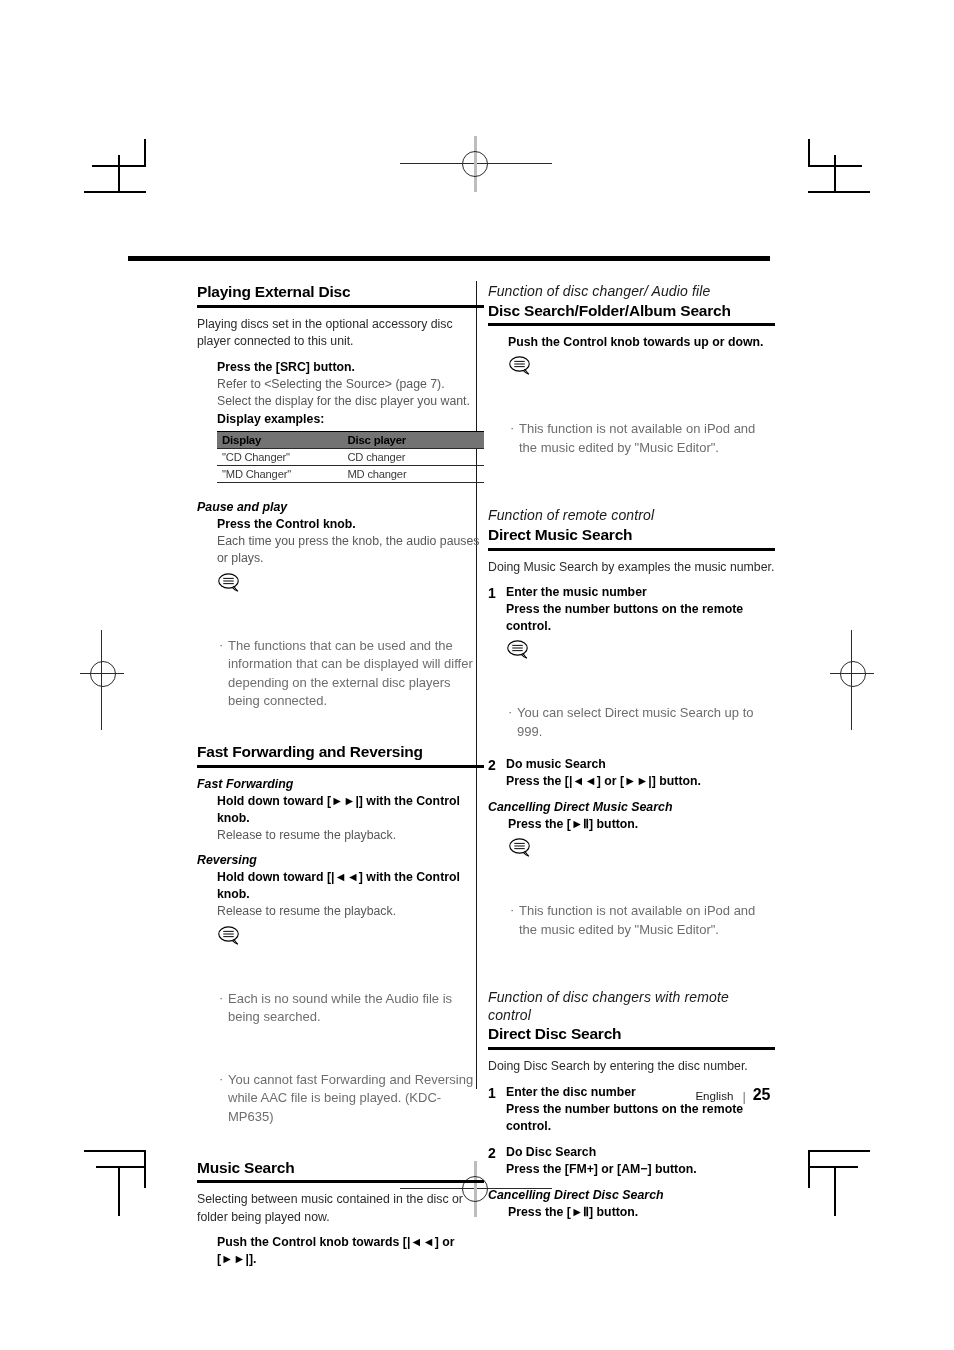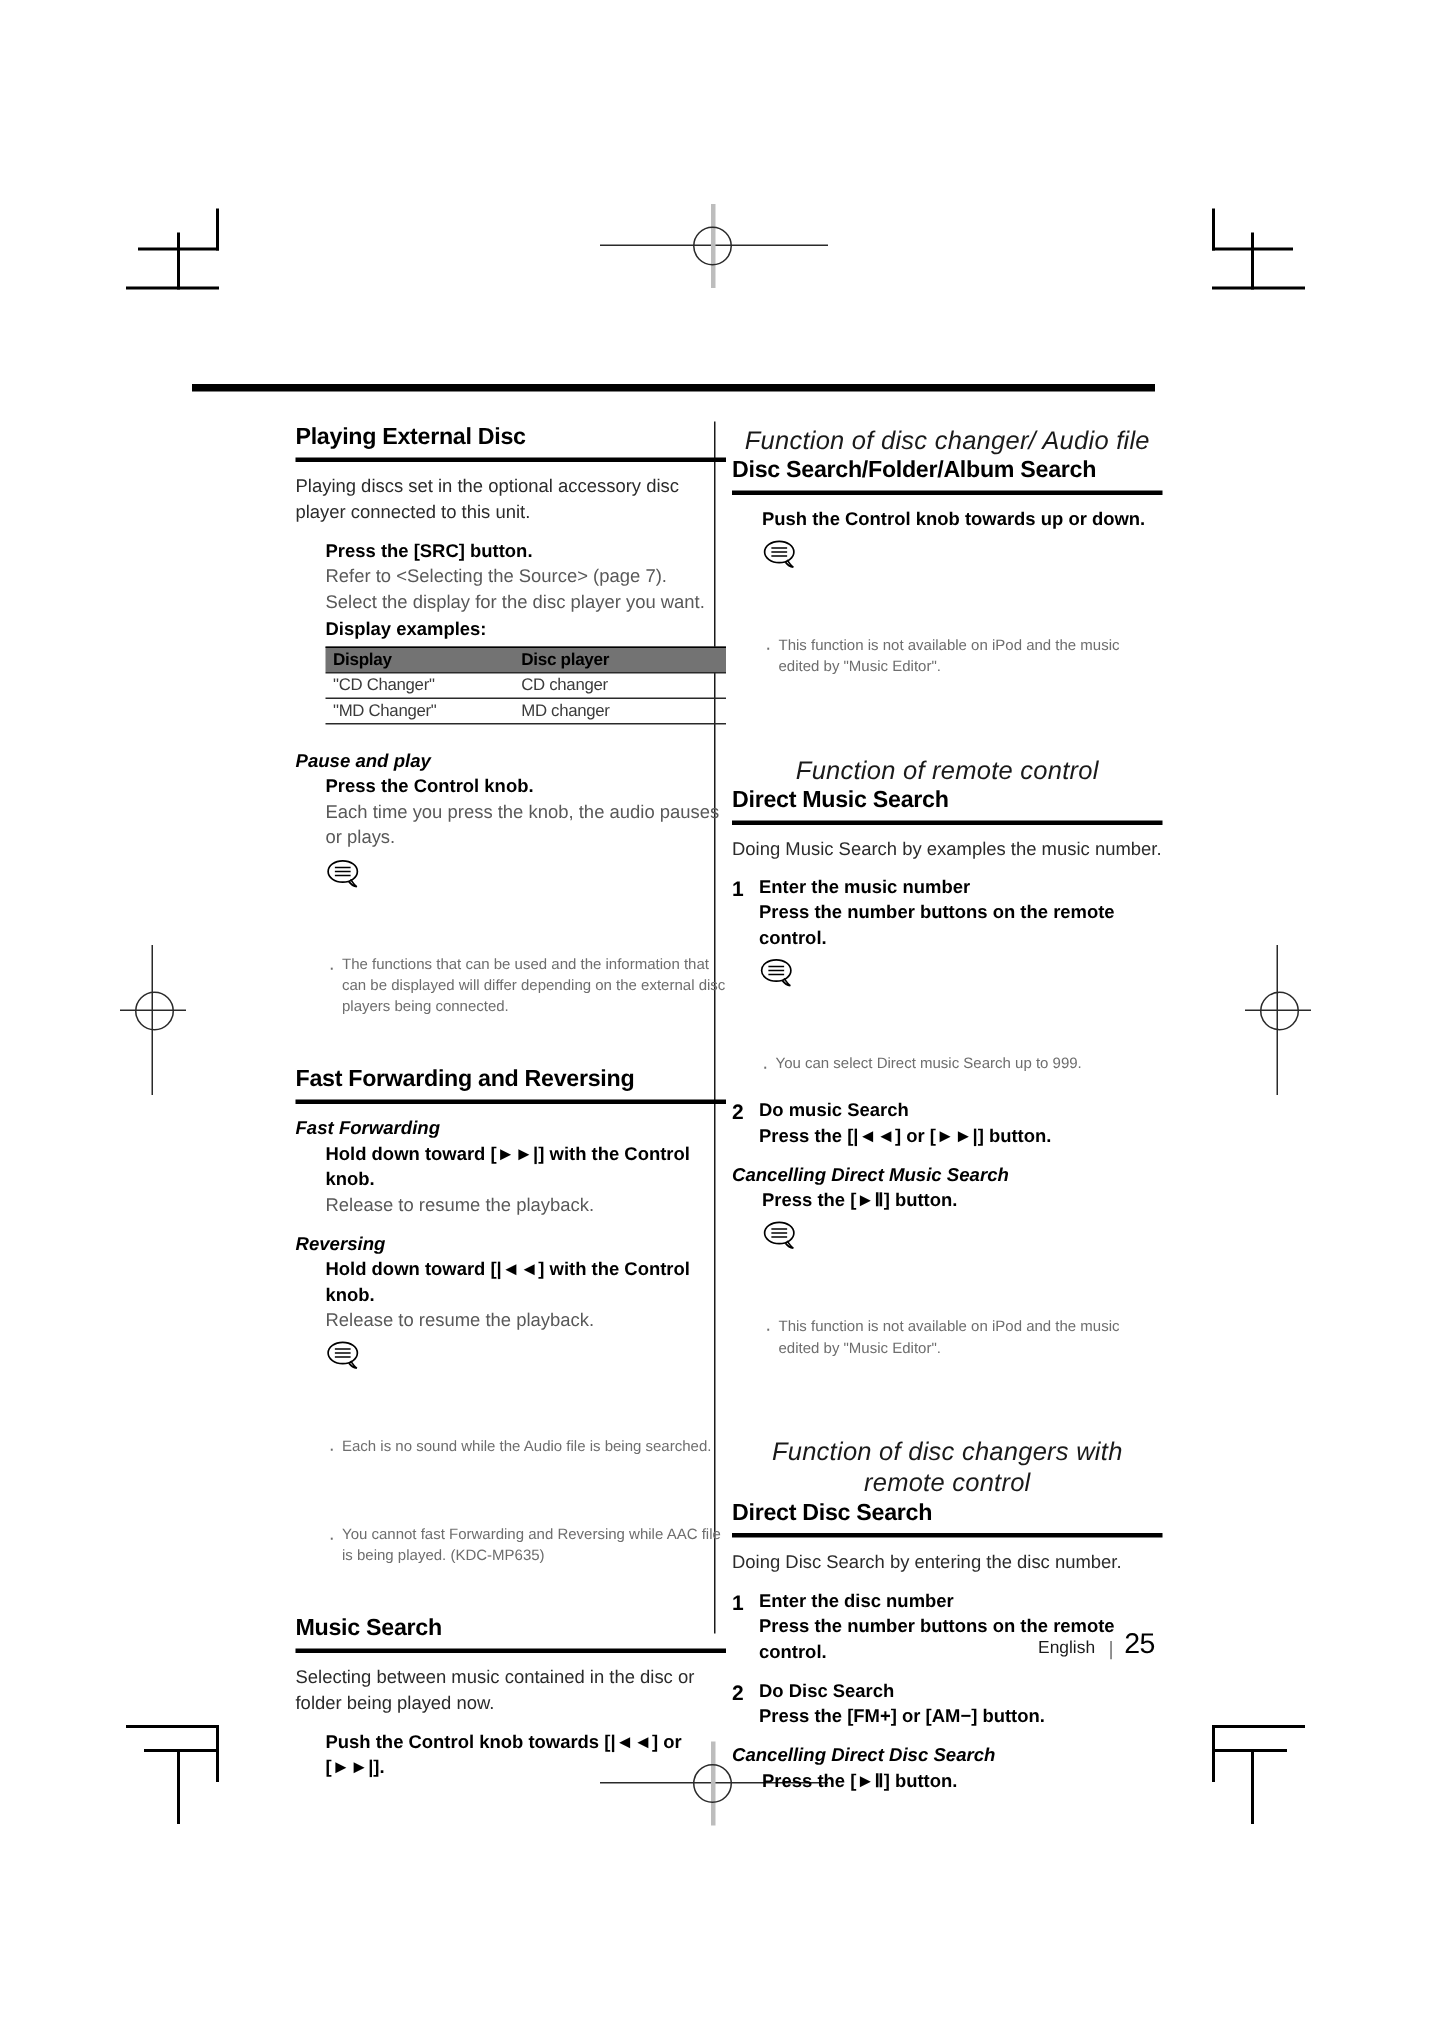--- a/index.html
+++ b/index.html
@@ -49,27 +49,26 @@
   .column {
     position: absolute;
     top: 283px;
     width: 287px;
   }
   .col-left  { left: 197px; }
   .col-right { left: 488px; }
 
   
   .kicker {
-    font-size: 17px;
+    font-size: 14px;
     font-style: italic;
     color: #1a1a1a;
     line-height: 1.25;
     margin: 0 0 1px 0;
     letter-spacing: 0.01em;
-    text-align: center;
   }
   h2.section-title {
     font-size: 15.5px;
     font-weight: bold;
     color: #000;
     margin: 0;
     padding: 0 0 4px 0;
     letter-spacing: -0.2px;
     line-height: 1.15;
   }
@@ -131,21 +130,21 @@
     height: 21px;
     margin: 4px 0 2px 0;
     display: block;
   }
   ul.notes {
     list-style: none;
     margin: 0 0 6px 0;
     padding: 0;
   }
   ul.notes li {
-    font-size: 10px;
+    font-size: 13px;
     color: #6e6e6e;
     line-height: 1.43;
     padding-left: 11px;
     position: relative;
     margin-bottom: 1px;
     margin-top: 44px;
   }
   ul.notes li::before {
     content: "\00B7";
     position: absolute;
@@ -196,22 +195,22 @@
     color: #1a1a1a;
   }
   .footer .bar {
     display: inline-block;
     color: #777;
     margin: 0 7px 0 9px;
     font-size: 13px;
     vertical-align: -1px;
   }
   .footer .pageno {
-    font-size: 19px;
-    font-weight: normal;
+    font-size: 16px;
+    font-weight: bold;
     color: #000;
     letter-spacing: -0.3px;
   }
   .spacer-lg { height: 26px; }
   .spacer-md { height: 16px; }
   .spacer-sm { height: 8px; }
 </style>
 </head>
 <body>
 

